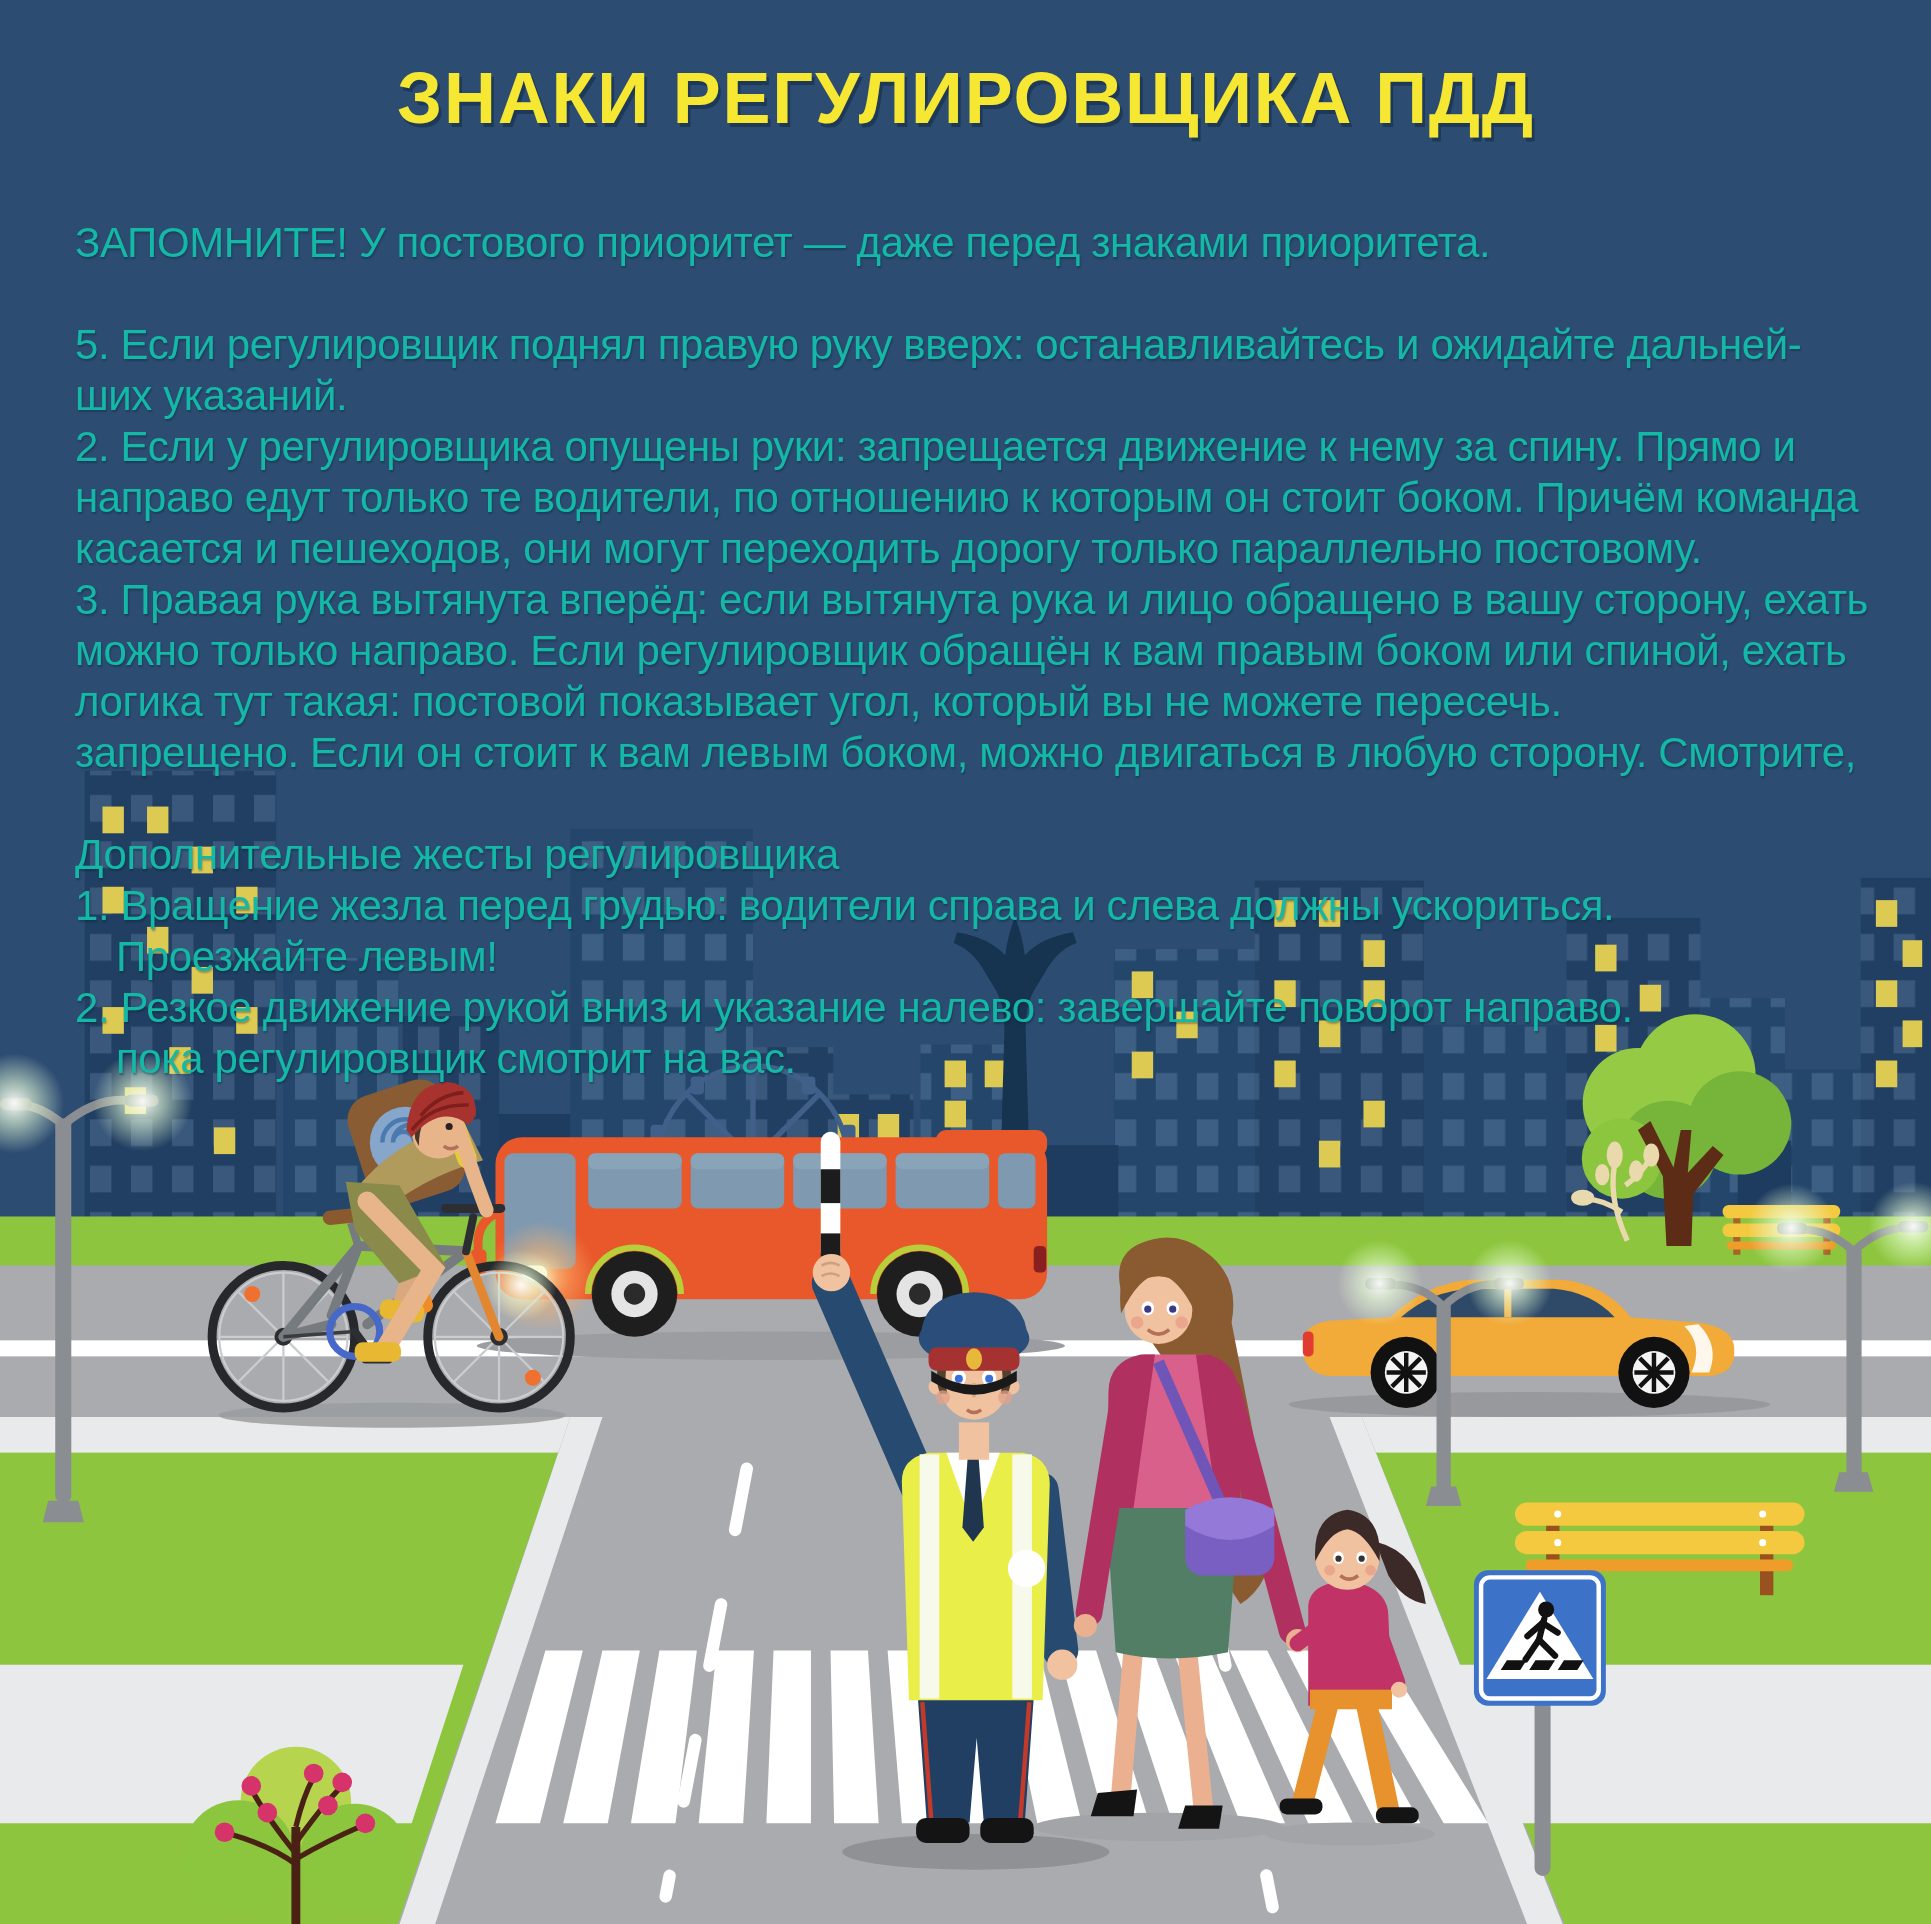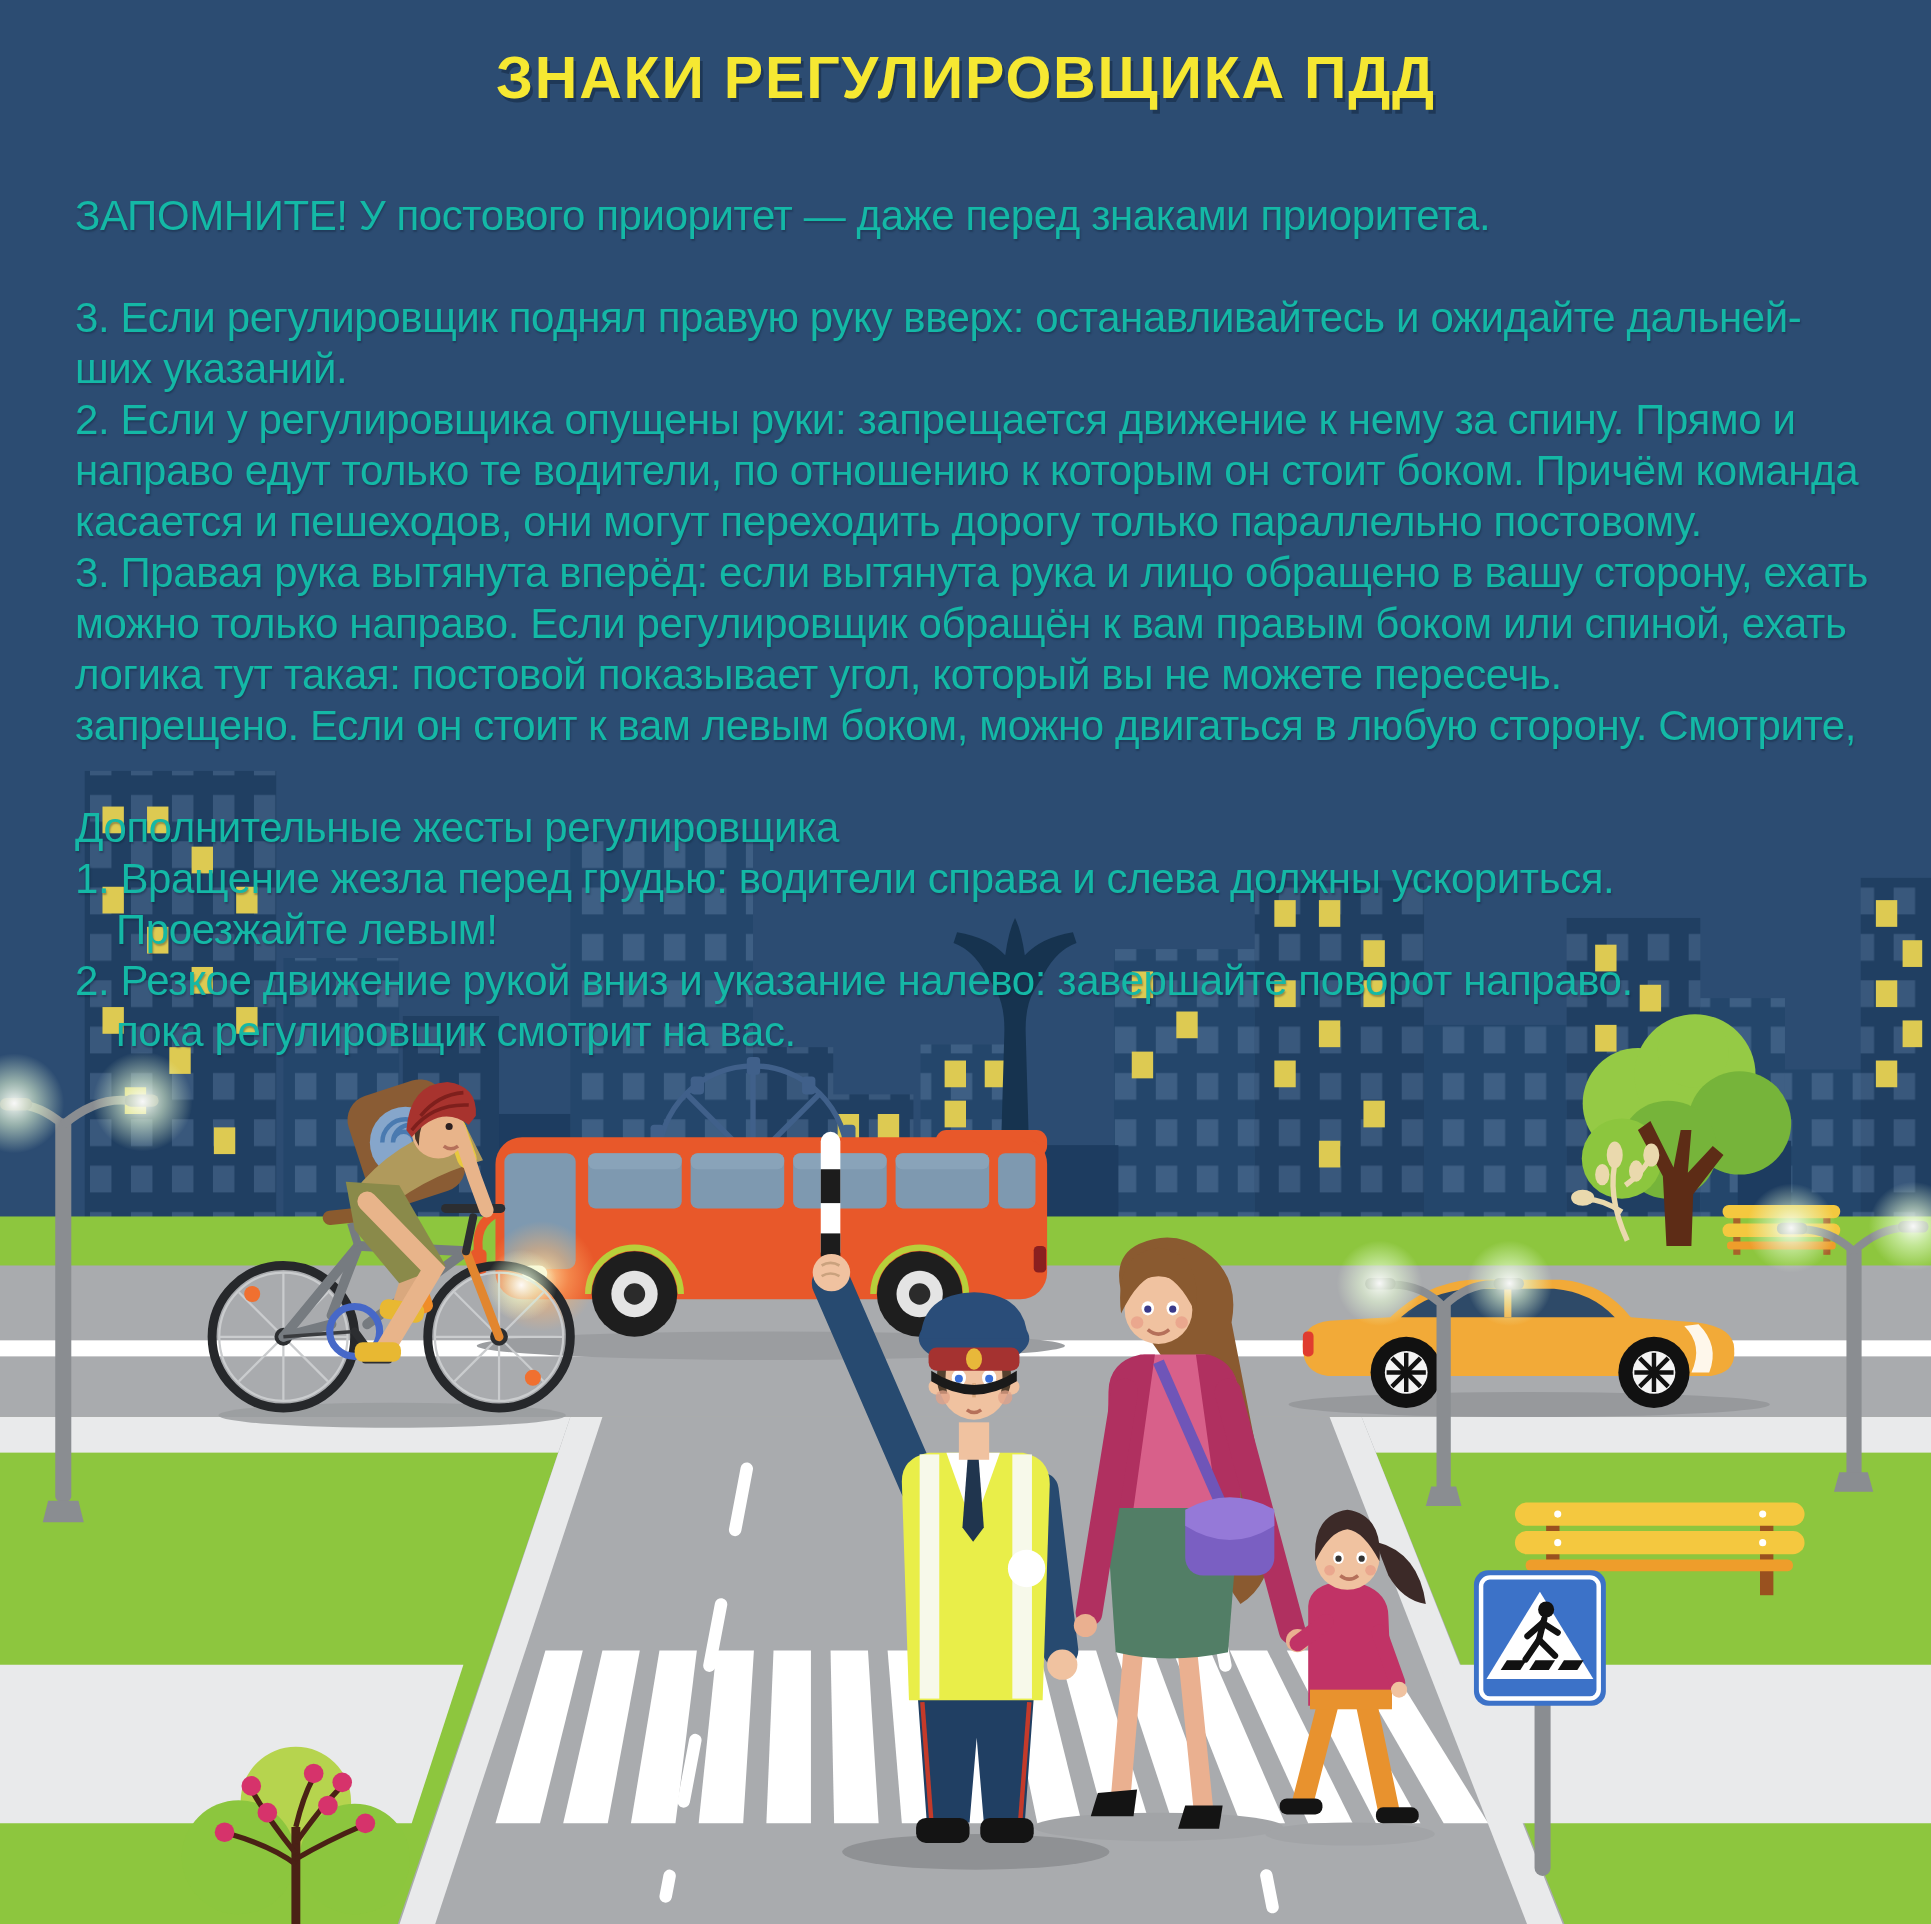--- a/index.html
+++ b/index.html
@@ -4,22 +4,22 @@
 <style>
   html,body{margin:0;padding:0;}
   body{
     width:1932px;height:1925px;position:relative;overflow:hidden;
     background:#2c4c72;
     font-family:"Liberation Sans","DejaVu Sans",sans-serif;
   }
   .scene-svg{position:absolute;left:0;top:0;width:1932px;height:1925px;z-index:0;}
   .text-layer{position:absolute;left:0;top:0;width:1932px;z-index:2;}
   .poster-title{
-    margin-top:44px;text-align:center;
-    font-size:59px;font-weight:bold;letter-spacing:1.8px;
+    margin-top:57px;text-align:center;
+    font-size:72px;font-weight:bold;letter-spacing:1.8px;
     color:#f6e832;text-shadow:2.7px 3.6px 0 rgba(20,40,66,.55);
     white-space:nowrap;
   }
   .copy{margin:78px 75px 0 75px;}
   .line{
     color:#14b8a6;font-size:42px;line-height:51px;letter-spacing:-0.4px;
     white-space:nowrap;text-shadow:0.9px 1.8px 1.8px rgba(15,30,50,.35);
   }
   .indent{padding-left:41px;}
   .gap{height:51px;}
@@ -513,21 +513,21 @@
     <circle cx="1492" cy="1762" r="6" fill="#e8a08a" opacity=".8"></circle>
       <circle cx="1538" cy="1762" r="6" fill="#e8a08a" opacity=".8"></circle>
   </g>
 </svg>
 
 <div class="text-layer">
   <div class="poster-title">ЗНАКИ РЕГУЛИРОВЩИКА ПДД</div>
   <div class="copy">
     <div class="line">ЗАПОМНИТЕ! У постового приоритет — даже перед знаками приоритета.</div>
     <div class="gap"></div>
-    <div class="line">3. Если регулировщик поднял правую руку вверх: останавливайтесь и ожидайте дальней-</div>
+    <div class="line">5. Если регулировщик поднял правую руку вверх: останавливайтесь и ожидайте дальней-</div>
     <div class="line">ших указаний.</div>
     <div class="line">2. Если у регулировщика опущены руки: запрещается движение к нему за спину. Прямо и</div>
     <div class="line">направо едут только те водители, по отношению к которым он стоит боком. Причём команда</div>
     <div class="line">касается и пешеходов, они могут переходить дорогу только параллельно постовому.</div>
     <div class="line">3. Правая рука вытянута вперёд: если вытянута рука и лицо обращено в вашу сторону, ехать</div>
     <div class="line">можно только направо. Если регулировщик обращён к вам правым боком или спиной, ехать</div>
     <div class="line">логика тут такая: постовой показывает угол, который вы не можете пересечь.</div>
     <div class="line">запрещено. Если он стоит к вам левым боком, можно двигаться в любую сторону. Смотрите,</div>
     <div class="gap"></div>
     <div class="line">Дополнительные жесты регулировщика</div>

